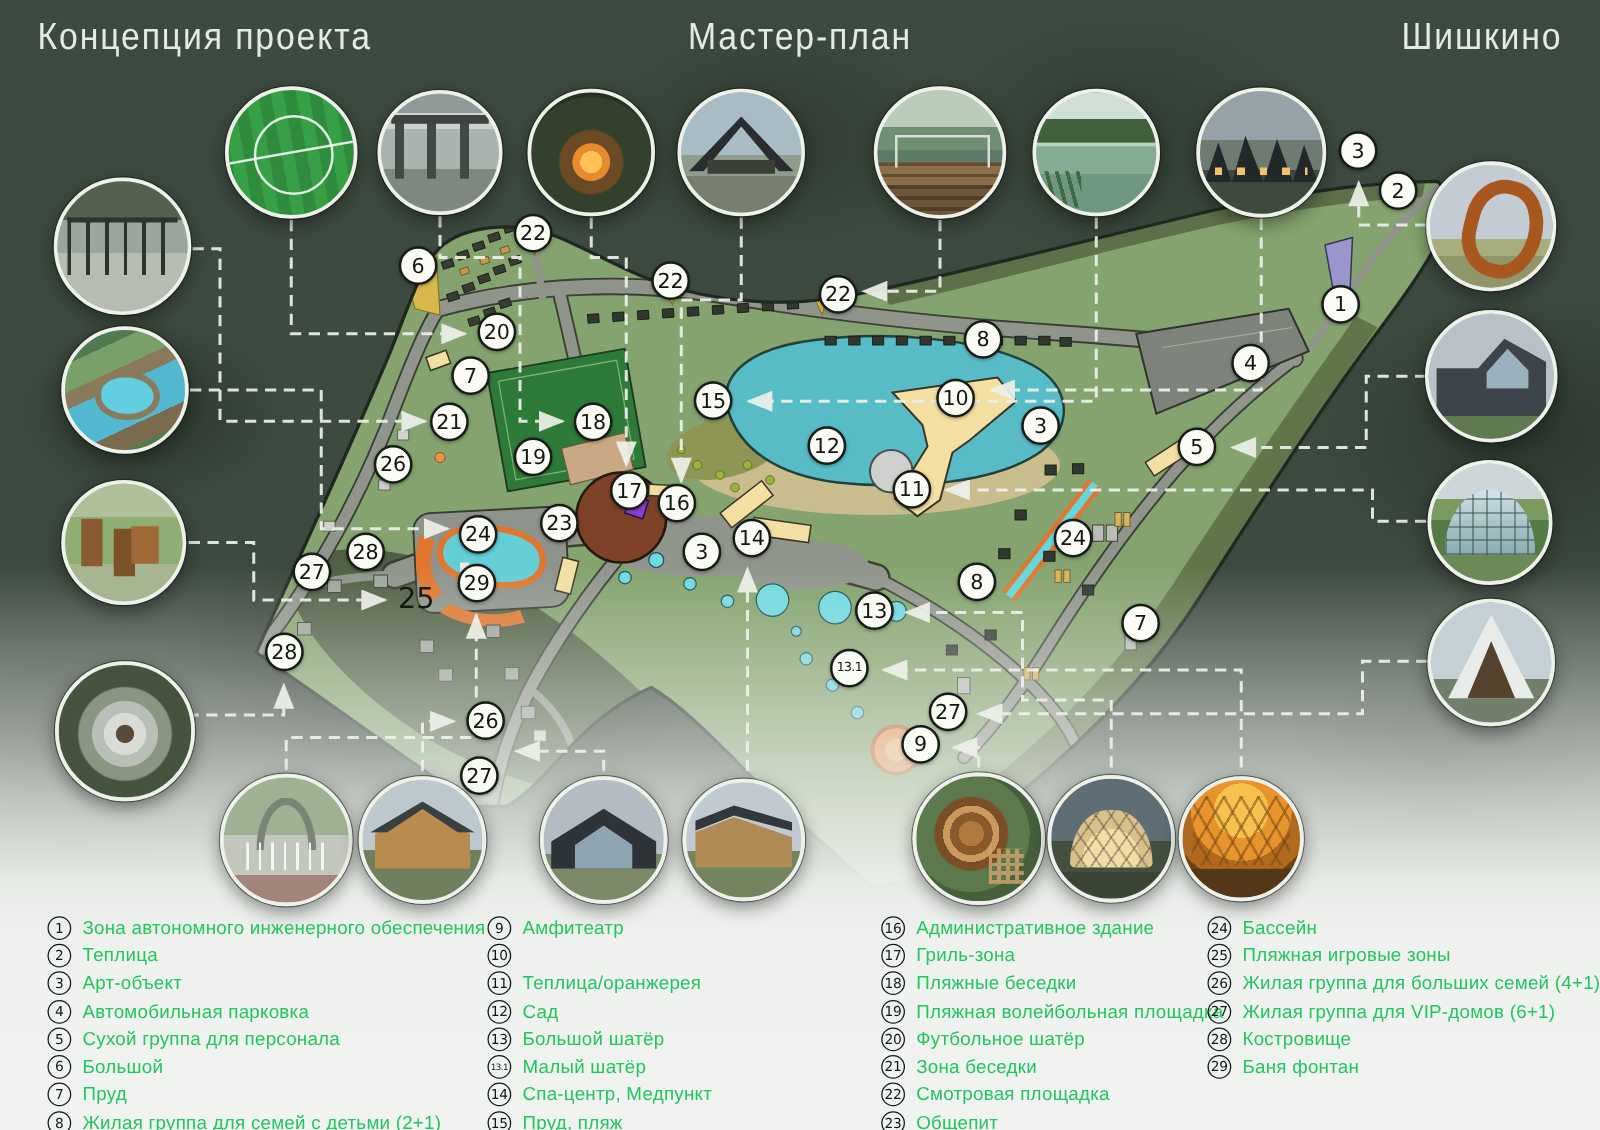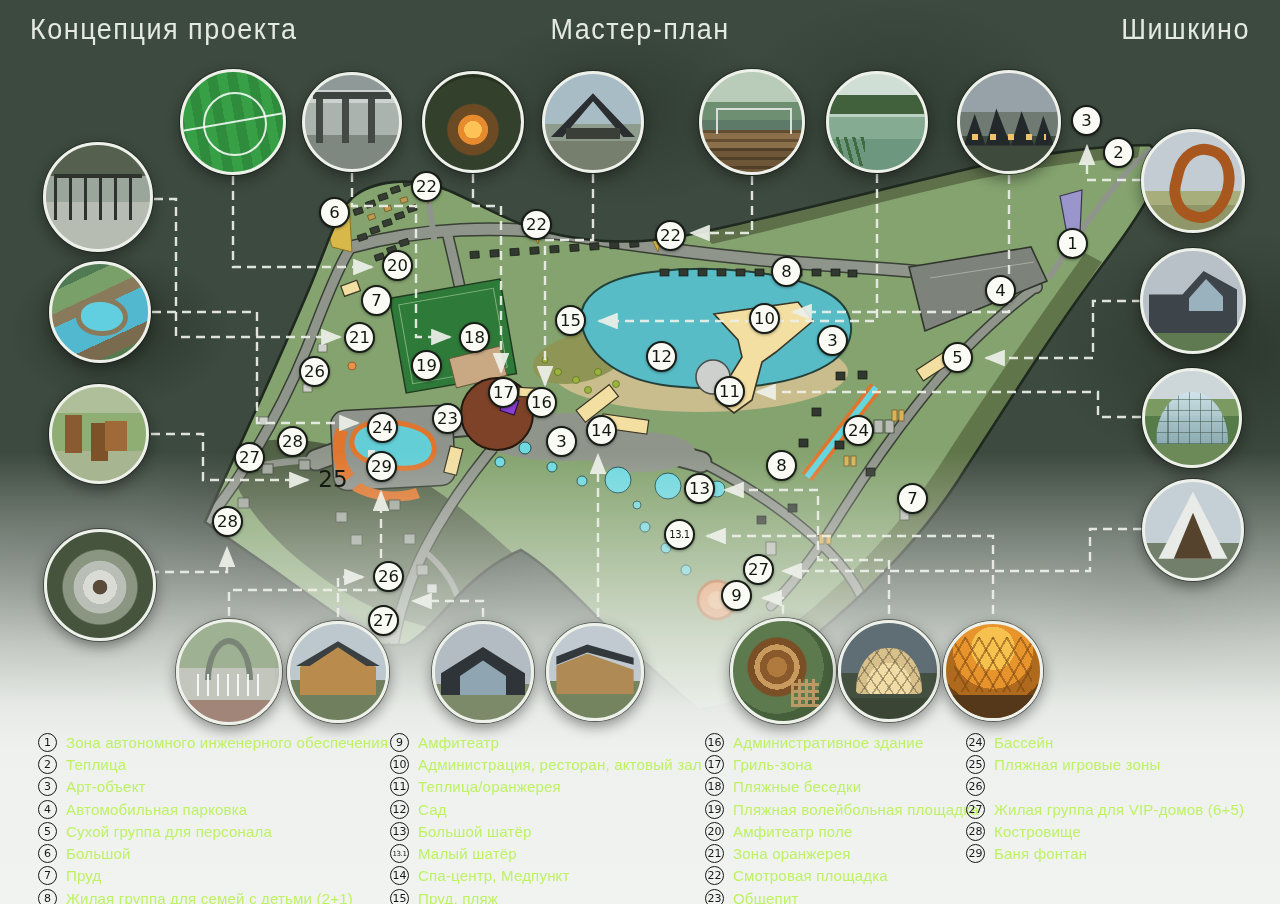--- a/index.html
+++ b/index.html
@@ -121,21 +121,21 @@
     background:repeating-linear-gradient(60deg,rgba(118,68,18,.5) 0 2px,rgba(0,0,0,0) 2px 12px),
       repeating-linear-gradient(-60deg,rgba(118,68,18,.5) 0 2px,rgba(0,0,0,0) 2px 12px);}
   .k-orangetent::after{left:0;top:76%;width:100%;height:24%;background:#55381a;}
   
   .lcol{position:absolute;}
   .lrow{display:flex;align-items:center;gap:9px;white-space:nowrap;}
   .lnum{flex:0 0 auto;width:19px;height:19px;box-sizing:border-box;border:1.6px solid #14171a;
     border-radius:50%;display:flex;align-items:center;justify-content:center;
     font-family:"DejaVu Sans",sans-serif;font-size:11px;color:#14171a;}
   .lnum.small{font-size:7px;letter-spacing:-.4px;}
-  .ltxt{font-size:15px;color:#bef264;letter-spacing:.2px;}
+  .ltxt{font-size:15px;color:#22c55e;letter-spacing:.2px;}
 </style>
 </head>
 <body>
 
 <div id="stage">
 
   <svg id="map" width="1280" height="904" viewBox="0 0 1280 904">
     <defs>
       <clipPath id="siteClip">
         <path d="M205,522 C235,455 276,368 312,282 C326,248 336,214 352,198 C372,180 412,177 442,188 C472,199 506,222 546,232 C602,246 652,244 702,232 C782,215 882,189 976,167 C1036,154 1102,145 1150,145 L1163,158 C1158,186 1139,216 1107,259 C1058,324 1009,401 959,479 C919,541 869,591 814,636 C783,661 754,686 729,704 L699,710 C659,676 619,640 585,605 C561,581 541,562 521,550 C495,561 471,581 451,603 C436,619 421,637 405,645 L381,645 C330,611 269,566 205,522 Z"></path>
@@ -498,21 +498,20 @@
           <span class="ltxt">Жилая группа для семей с детьми (2+1)</span>
         </div>
       </div>
       <div class="lcol" style="left: 390px; top: 731px;">
         <div class="lrow" style="height: 22.3px;">
           <span class="lnum">9</span>
           <span class="ltxt">Амфитеатр</span>
         </div>
         <div class="lrow" style="height: 22.3px;">
           <span class="lnum">10</span>
-          <span class="ltxt">Администрация, ресторан, актовый зал</span>
         </div>
         <div class="lrow" style="height: 22.3px;">
           <span class="lnum">11</span>
           <span class="ltxt">Теплица/оранжерея</span>
         </div>
         <div class="lrow" style="height: 22.3px;">
           <span class="lnum">12</span>
           <span class="ltxt">Сад</span>
         </div>
         <div class="lrow" style="height: 22.3px;">
@@ -544,25 +543,25 @@
         <div class="lrow" style="height: 22.3px;">
           <span class="lnum">18</span>
           <span class="ltxt">Пляжные беседки</span>
         </div>
         <div class="lrow" style="height: 22.3px;">
           <span class="lnum">19</span>
           <span class="ltxt">Пляжная волейбольная площадка</span>
         </div>
         <div class="lrow" style="height: 22.3px;">
           <span class="lnum">20</span>
-          <span class="ltxt">Амфитеатр поле</span>
+          <span class="ltxt">Футбольное шатёр</span>
         </div>
         <div class="lrow" style="height: 22.3px;">
           <span class="lnum">21</span>
-          <span class="ltxt">Зона оранжерея</span>
+          <span class="ltxt">Зона беседки</span>
         </div>
         <div class="lrow" style="height: 22.3px;">
           <span class="lnum">22</span>
           <span class="ltxt">Смотровая площадка</span>
         </div>
         <div class="lrow" style="height: 22.3px;">
           <span class="lnum">23</span>
           <span class="ltxt">Общепит</span>
         </div>
       </div>
@@ -570,24 +569,25 @@
         <div class="lrow" style="height: 22.3px;">
           <span class="lnum">24</span>
           <span class="ltxt">Бассейн</span>
         </div>
         <div class="lrow" style="height: 22.3px;">
           <span class="lnum">25</span>
           <span class="ltxt">Пляжная игровые зоны</span>
         </div>
         <div class="lrow" style="height: 22.3px;">
           <span class="lnum">26</span>
+          <span class="ltxt">Жилая группа для больших семей (4+1)</span>
         </div>
         <div class="lrow" style="height: 22.3px;">
           <span class="lnum">27</span>
-          <span class="ltxt">Жилая группа для VIP-домов (6+5)</span>
+          <span class="ltxt">Жилая группа для VIP-домов (6+1)</span>
         </div>
         <div class="lrow" style="height: 22.3px;">
           <span class="lnum">28</span>
           <span class="ltxt">Костровище</span>
         </div>
         <div class="lrow" style="height: 22.3px;">
           <span class="lnum">29</span>
           <span class="ltxt">Баня фонтан</span>
         </div>
       </div>

